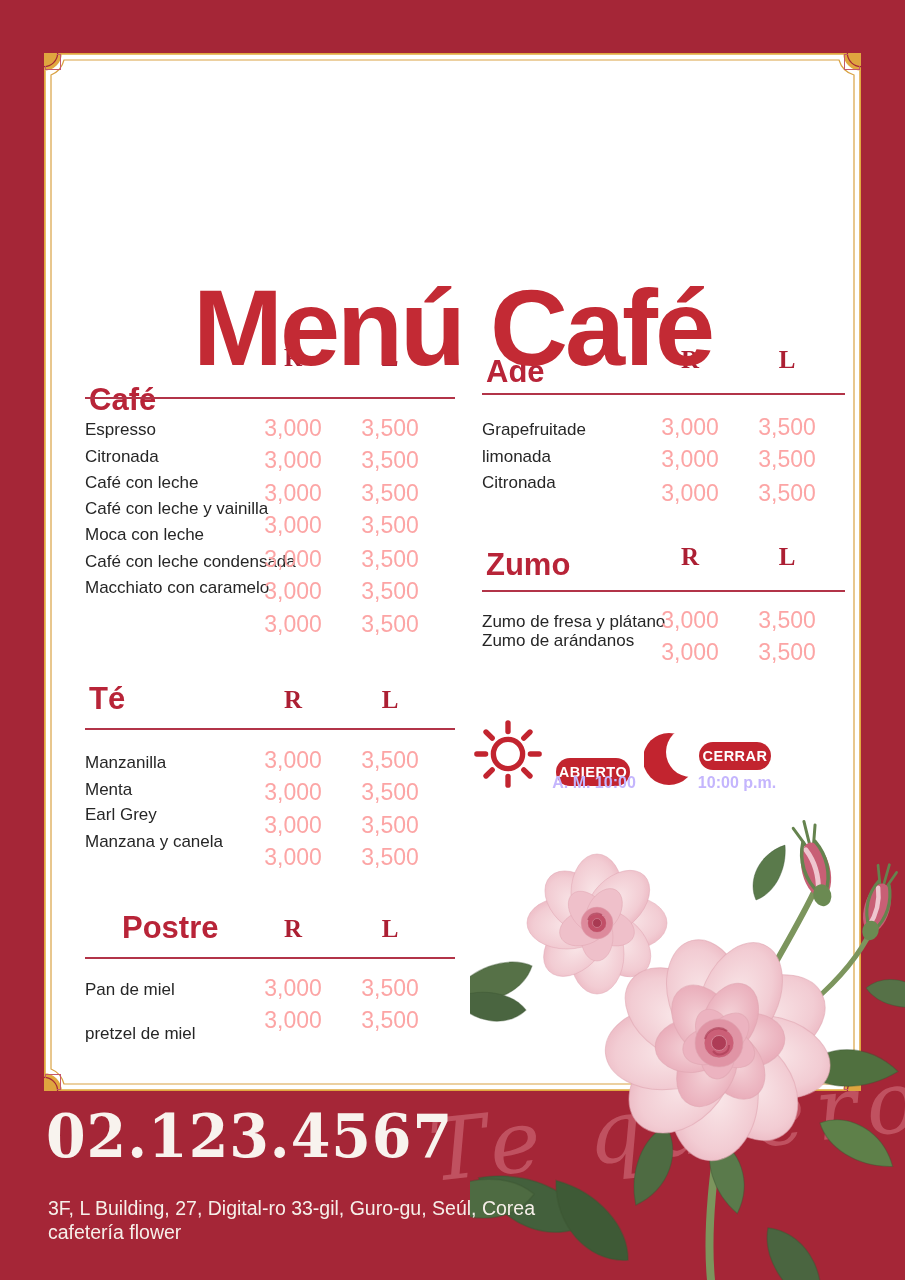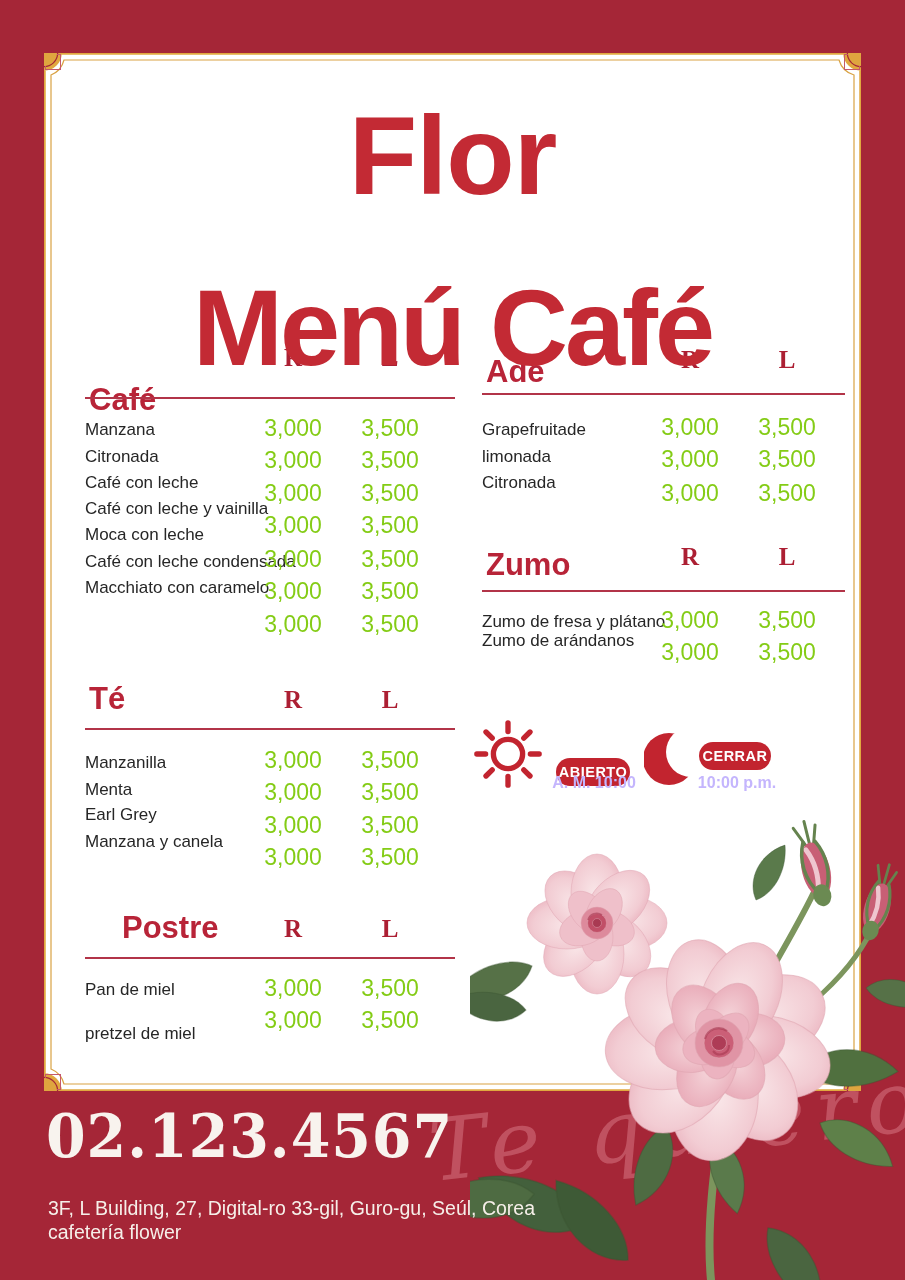--- a/index.html
+++ b/index.html
@@ -36,21 +36,21 @@
     font-family:"Liberation Serif", serif; font-weight:bold;
     font-size:25px; color:#AC1F33;
   }
   .rl-r{left:208px;} .rl-l{left:305px;}
   .mi-label{
     position:absolute; left:0; transform:translateY(-50%);
     font-size:17px; color:#262626; white-space:nowrap;
   }
   .price{
     position:absolute; transform:translate(-50%,-50%);
-    font-size:23px; color:#84cc16; white-space:nowrap;
+    font-size:23px; color:#fca5a5; white-space:nowrap;
   }
   .price-r{left:208px;} .price-l{left:305px;}
   
   .hours{position:absolute; left:0; top:0; z-index:2;}
   .sun-icon{position:absolute; left:471px; top:717px;}
   .moon-icon{position:absolute; left:644px; top:727px;}
   .pill{
     position:absolute; height:28px; border-radius:15px; background:#C2242F;
     color:#FFFFFF; font-size:14.5px; font-weight:bold; letter-spacing:.5px;
     display:flex; align-items:center; justify-content:center;
@@ -104,29 +104,28 @@
       </g>
       <g fill="#DFA53F">
         <path d="M0,0 L13,0 A13,13 0 0 1 0,13 Z"></path>
         <path d="M817,0 L817,13 A13,13 0 0 1 804,0 Z"></path>
         <path d="M817,1038 L804,1038 A13,13 0 0 1 817,1025 Z"></path>
         <path d="M0,1038 L0,1025 A13,13 0 0 1 13,1038 Z"></path>
       </g>
     </svg>
   </div>
 
-  <div class="brand-title">Flor</div>
   <div class="menu-title">Menú Café</div>
 
   <div class="menu-section col-left">
     <div class="sec-head" style="top: 384px;">Café</div>
     <span class="rl rl-r" style="top: 358px;">R</span>
     <span class="rl rl-l" style="top: 358px;">L</span>
     <div class="sec-line" style="top: 397px;"></div>
-  <div class="mi-label" style="top: 430px;">Manzana</div>
+  <div class="mi-label" style="top: 430px;">Espresso</div>
       <div class="mi-label" style="top: 457px;">Citronada</div>
       <div class="mi-label" style="top: 483px;">Café con leche</div>
       <div class="mi-label" style="top: 509px;">Café con leche y vainilla</div>
       <div class="mi-label" style="top: 535px; text-align: right;">Moca con leche</div>
       <div class="mi-label" style="top: 562px;">Café con leche condensada</div>
       <div class="mi-label" style="top: 588px;">Macchiato con caramelo</div>
       <div class="price price-r" style="top: 428px;">3,000</div>
       <div class="price price-l" style="top: 428px;">3,500</div>
       <div class="price price-r" style="top: 460px;">3,000</div>
       <div class="price price-l" style="top: 460px;">3,500</div>

